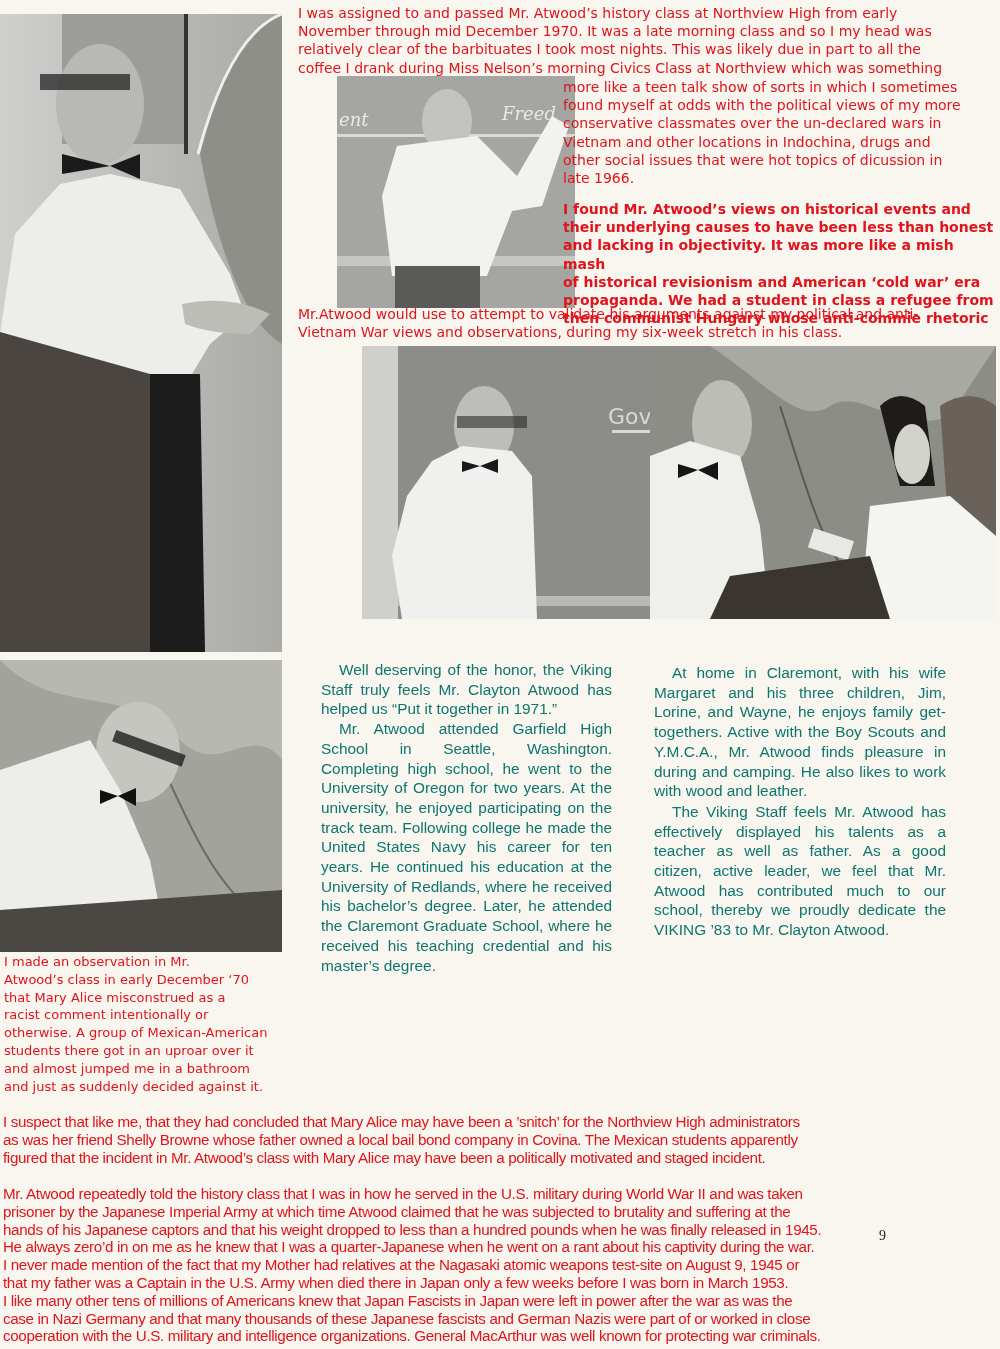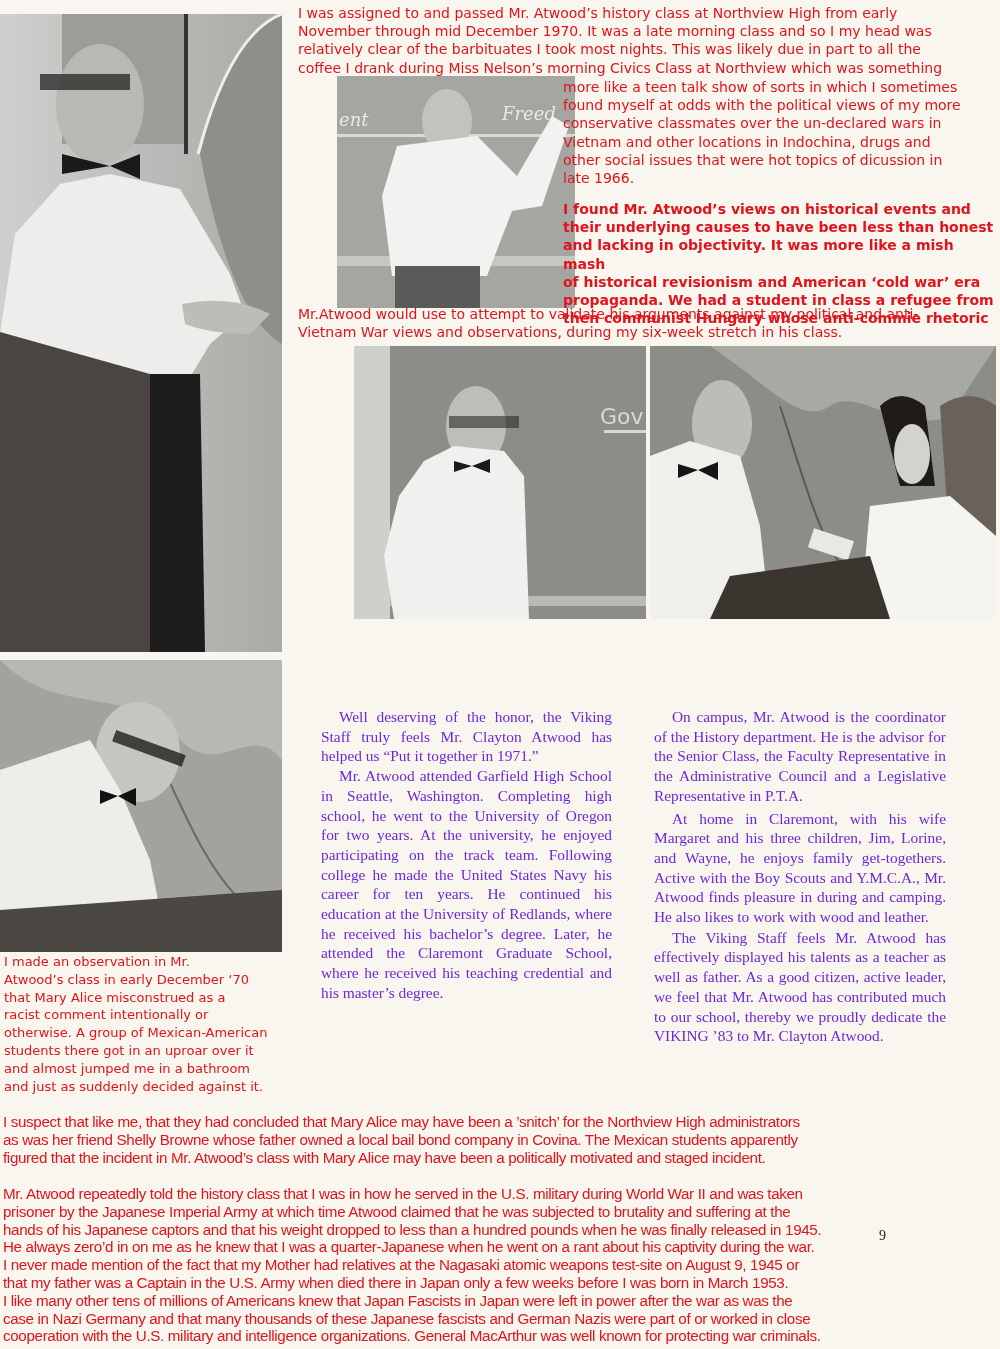--- a/index.html
+++ b/index.html
@@ -13,26 +13,25 @@
     font-family: "DejaVu Sans", sans-serif;
     font-size: 14px;
     line-height: 18.2px;
     position: absolute;
     margin: 0;
     white-space: pre-line;
   }
   .red.narrow { font-family: "Liberation Sans", sans-serif; font-size: 15.2px; line-height: 17.8px; letter-spacing: -0.35px; transform-origin: left top; }
   .serif {
     position: absolute;
-    color: #6d28d9;
-    font-family: Liberation Serif, serif;
+    color: #0f766e;
+    font-family: Liberation Sans, sans-serif;
     font-size: 15.4px;
     line-height: 19.7px;
     text-align: justify;
-    margin-top: 47px;
   }
   .serif p { margin: 0; text-indent: 18px; }
   .photo { position: absolute; overflow: hidden; }
   .photo svg { display: block; width: 100%; height: 100%; }
   .page-num { position: absolute; font-family: "Liberation Serif", serif; font-size: 14px; color: #222; }
 </style>
 </head>
 <body>
 
 <div class="photo" style="left:0;top:14px;width:282px;height:638px;">
@@ -86,21 +85,21 @@
 <p class="red" style="left:563px;top:200px;width:435px;font-weight:bold;">I found Mr. Atwood’s views on historical events and
 their underlying causes to have been less than honest
 and lacking in objectivity. It was more like a mish mash
  of historical revisionism and American ‘cold war’ era
 propaganda.  We had a student in class a refugee from
 then communist Hungary whose anti-commie rhetoric</p>
 
 <p class="red" style="left:298px;top:305px;width:700px;">Mr.Atwood would use to attempt to validate his arguments against my political and anti-
 Vietnam War views and observations, during my six-week stretch in his class.</p>
 
-<div class="photo" style="left:318px;top:346px;width:292px;height:273px;padding-left:36px;">
+<div class="photo" style="left:326px;top:346px;width:292px;height:273px;padding-left:36px;">
   <svg viewBox="0 0 292 273" preserveAspectRatio="none">
     <rect width="292" height="273" fill="#8c8c88"></rect>
     <rect x="0" y="0" width="36" height="273" fill="#cfcfcb"></rect>
     <text x="246" y="78" font-family="DejaVu Sans, sans-serif" font-size="22" fill="#d8d8d4">Gov</text>
     <rect x="250" y="84" width="42" height="3" fill="#d8d8d4"></rect>
     <rect x="36" y="250" width="256" height="10" fill="#b9b9b5"></rect>
     <ellipse cx="122" cy="80" rx="30" ry="40" fill="#bdbdb9"></ellipse>
     <rect x="95" y="70" width="70" height="12" fill="#2a2a2a" opacity="0.6"></rect>
     <path d="M70 115 L100 100 L150 105 L170 130 L175 273 L40 273 L30 210 L45 150Z" fill="#f0f0ee"></path>
     <path d="M100 115 L118 120 L100 126Z M118 120 L136 113 L136 127Z" fill="#1a1a1a"></path>
@@ -145,21 +144,20 @@
 students there got in an uproar over it
 and almost jumped me in a bathroom
 and just as suddenly decided against it.</p>
 
 <div class="serif" style="left:321px;top:660px;width:291px;">
   <p>Well deserving of the honor, the Viking Staff truly feels Mr. Clayton Atwood has helped us “Put it together in 1971.”</p>
   <p>Mr. Atwood attended Garfield High School in Seattle, Washington. Completing high school, he went to the University of Oregon for two years. At the university, he enjoyed participating on the track team. Following college he made the United States Navy his career for ten years. He continued his education at the University of Redlands, where he received his bachelor’s degree. Later, he attended the Claremont Graduate School, where he received his teaching credential and his master’s degree.</p>
 </div>
 
 <div class="serif" style="left:654px;top:660px;width:292px;">
-  <p>On campus, Mr. Atwood is the coordinator of the History department. He is the advisor for the Senior Class, the Faculty Representative in the Administrative Council and a Legislative Representative in P.T.A.</p>
   <p style="margin-top:3px;">At home in Claremont, with his wife Margaret and his three children, Jim, Lorine, and Wayne, he enjoys family get-togethers. Active with the Boy Scouts and Y.M.C.A., Mr. Atwood finds pleasure in during and camping. He also likes to work with wood and leather.</p>
   <p style="margin-top:1px;">The Viking Staff feels Mr. Atwood has effectively displayed his talents as a teacher as well as father. As a good citizen, active leader, we feel that Mr. Atwood has contributed much to our school, thereby we proudly dedicate the VIKING ’83 to Mr. Clayton Atwood.</p>
 </div>
 
 <p class="red narrow" style="left:3px;top:1113px;width:1000px;">I suspect that like me, that they had concluded that Mary Alice may have been a ’snitch’ for the Northview High administrators
 as was her friend Shelly Browne whose father owned a local bail bond company in Covina. The Mexican students apparently
 figured that the incident in Mr. Atwood’s class with Mary Alice may have been a politically motivated and staged incident.</p>
 
 <p class="red narrow" style="left:3px;top:1185px;width:1000px;">Mr. Atwood repeatedly told the history class that I was in how he served in the U.S. military during World War II and was taken
 prisoner by the Japanese Imperial Army at which time Atwood claimed that he was subjected to brutality and suffering at the

